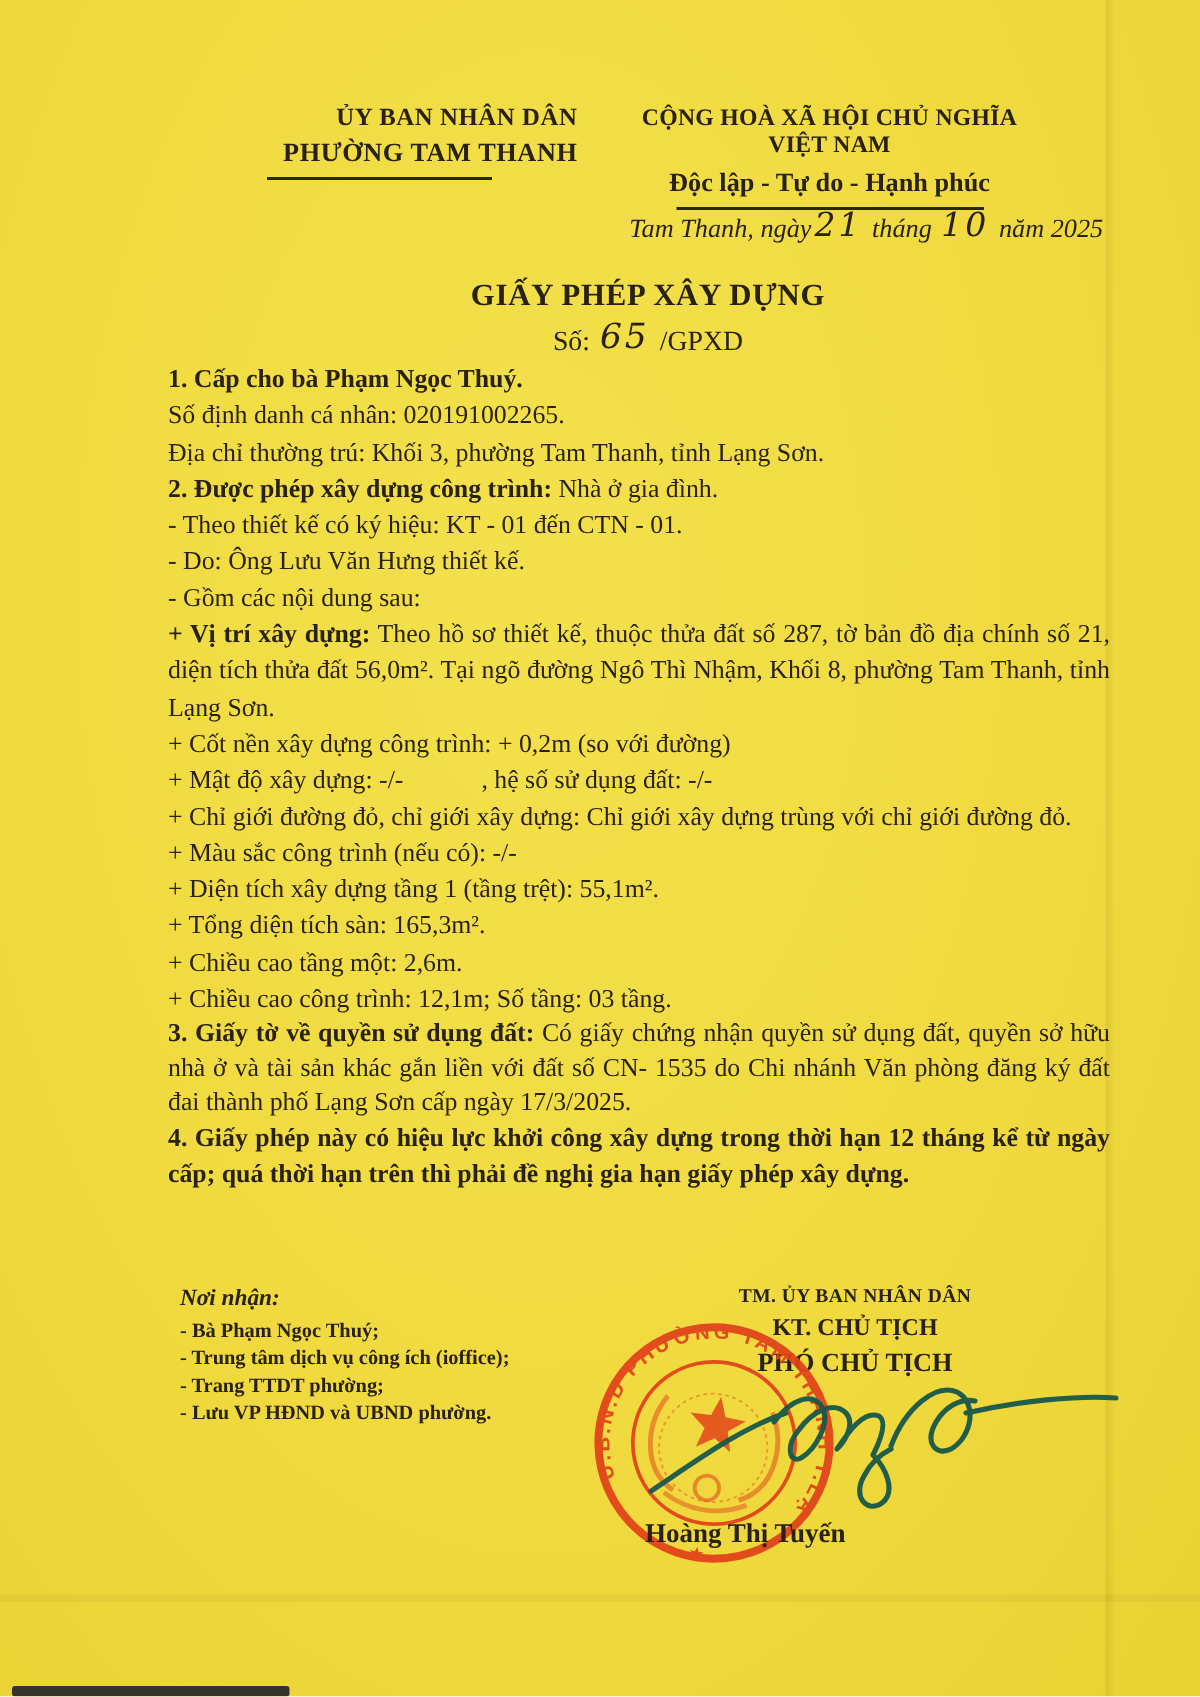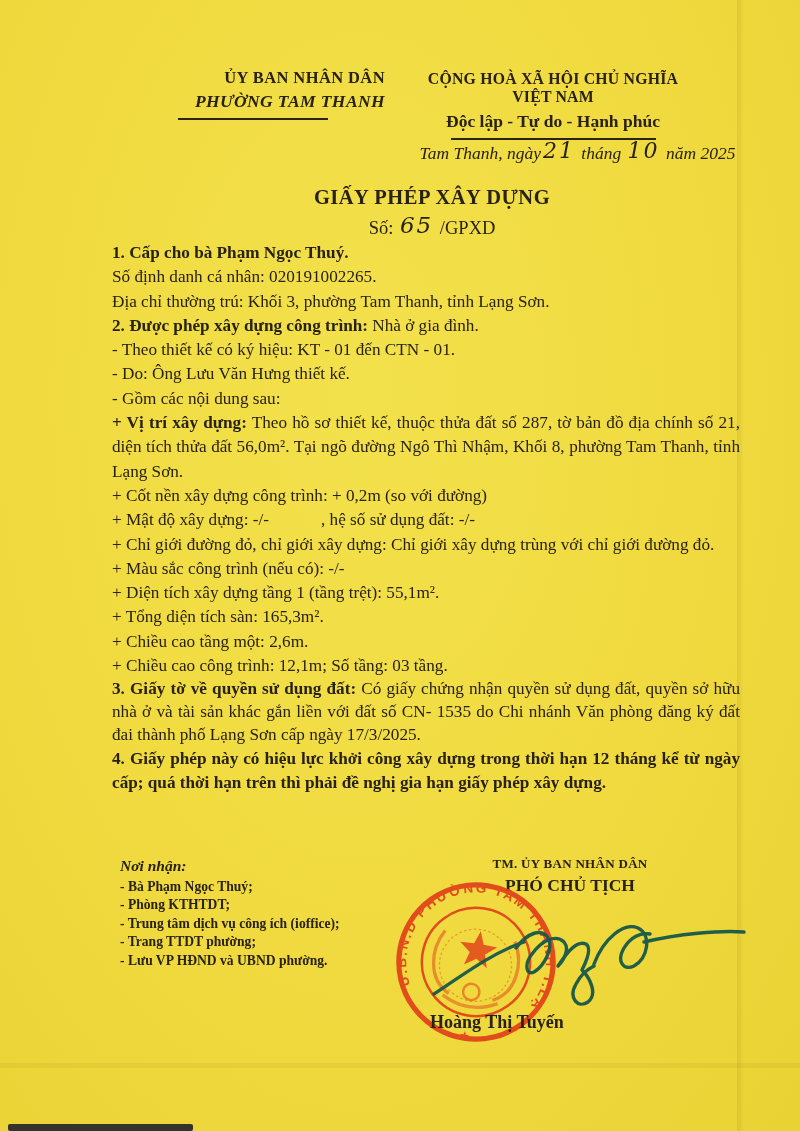--- a/index.html
+++ b/index.html
@@ -10,21 +10,21 @@
     color:#292213;
   }
   .fold-v{position:absolute;left:737px;top:0;width:6px;height:100%;
     background:linear-gradient(90deg, rgba(110,92,8,0.13), rgba(110,92,8,0.02));}
   .crease-h{position:absolute;left:0;top:1063px;width:100%;height:5px;background:rgba(110,92,8,0.07);}
   .scan-bar{position:absolute;left:8px;bottom:0;width:185px;height:7px;background:#35342c;border-radius:2px;}
 
   
   .issuer{position:absolute;left:120px;top:68px;width:265px;text-align:right;font-weight:bold;}
   .issuer .l1{font-size:16.5px;letter-spacing:.4px;}
-  .issuer .l2{font-size:17.5px;margin-top:3px;letter-spacing:.4px;font-style:italic;}
+  .issuer .l2{font-size:17.5px;margin-top:3px;letter-spacing:.4px;}
   .u-line{height:2px;background:#2b2516;margin:6px auto 0;}
   .issuer .u-line{width:150px;}
   .motto{position:absolute;left:408px;top:70px;width:290px;text-align:center;font-weight:bold;}
   .motto .l1{font-size:15.8px;letter-spacing:.2px;}
   .motto .l2{font-size:17.5px;margin-top:5px;}
   .motto .u-line{width:205px;}
   .dateline{position:absolute;left:400px;top:139px;width:355px;text-align:center;
     font-style:italic;font-size:17.5px;white-space:nowrap;}
   .hand{font-family:"DejaVu Serif",serif;font-style:italic;font-size:22px;
     letter-spacing:2px;position:relative;top:-1px;padding:0 2px;}
@@ -97,28 +97,28 @@
     <p><b></b><span>+ Tổng diện tích sàn: 165,3m².</span></p>
     <p><b></b><span>+ Chiều cao tầng một: 2,6m.</span></p>
     <p><b></b><span>+ Chiều cao công trình: 12,1m;  Số tầng: 03 tầng.</span></p>
     <p class="jst p17"><b>3. Giấy tờ về quyền sử dụng đất:</b><span> Có giấy chứng nhận quyền sử dụng đất, quyền sở hữu nhà ở và tài sản khác gắn liền với đất số CN- 1535 do Chi nhánh Văn phòng đăng ký đất đai thành phố Lạng Sơn cấp ngày 17/3/2025.</span></p>
     <p class="jst p18"><b>4. Giấy phép này có hiệu lực khởi công xây dựng trong thời hạn 12 tháng kể từ ngày cấp; quá thời hạn trên thì phải đề nghị gia hạn giấy phép xây dựng.</b><span></span></p>
   </div>
 
   <div class="recipients">
     <div class="head">Nơi nhận:</div>
     <div>- Bà Phạm Ngọc Thuý;</div>
-    <div>- Phòng KTHTDT;</div>
     <div>- Trung tâm dịch vụ công ích (ioffice);</div>
     <div>- Trang TTDT phường;</div>
     <div>- Lưu VP HĐND và UBND phường.</div>
   </div>
 
   <div class="signblock">
     <div class="s1">TM. ỦY BAN NHÂN DÂN</div>
+    <div class="s2">KT. CHỦ TỊCH</div>
     <div class="s3">PHÓ CHỦ TỊCH</div>
   </div>
 
   <svg class="stamp" viewBox="0 0 200 200">
     <g fill="none" stroke="#e2421a">
       <circle cx="100" cy="100" r="94" stroke-width="6.5"></circle>
       <circle cx="100" cy="100" r="66" stroke-width="3"></circle>
       <circle cx="100" cy="104" r="44" stroke-width="1.6" opacity=".45" stroke-dasharray="3 3"></circle>
       <path d="M57,68 C42,94 46,130 73,143" stroke-width="4" opacity=".55"></path>
       <path d="M143,68 C158,94 154,130 127,143" stroke-width="4" opacity=".55"></path>

